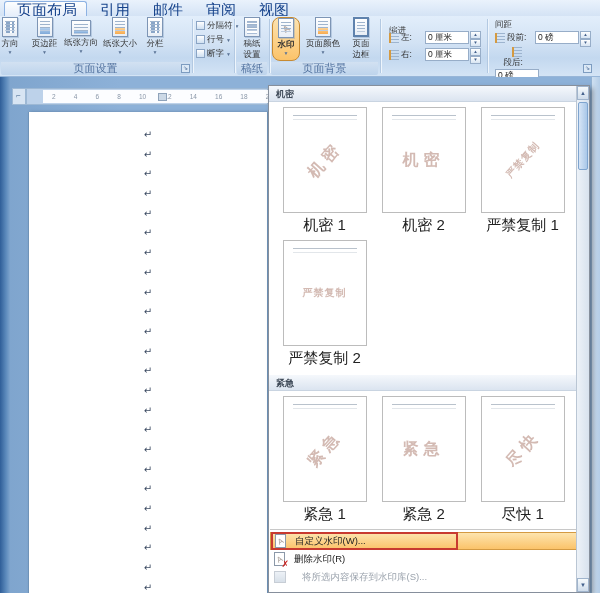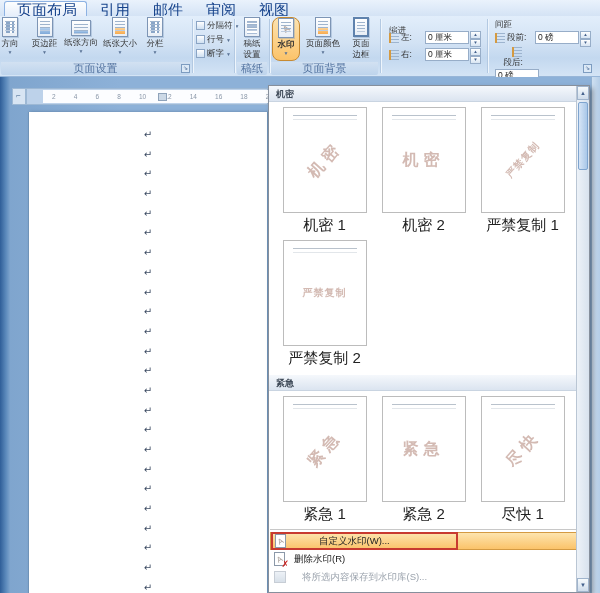--- a/index.html
+++ b/index.html
@@ -106,21 +106,21 @@
   .wm { position:absolute; inset:0; display:flex; align-items:center; justify-content:center;
     font-weight:bold; color:#cfb3ab; opacity:.9; white-space:nowrap; }
   .wm.diagonal { transform:rotate(-48deg); }
   .wm.size-lg { font-size:16px; letter-spacing:5px; }
   .wm.size-sm { font-size:10px; letter-spacing:1px; }
   .gal-cell .tlabel { font-size:15px; color:#222; margin-top:3px; white-space:nowrap; }
 
   .gal-menu { position:absolute; left:1px; right:1px; bottom:6px; border-top:1px solid #c8c8c8; padding-top:2px; background:#fff; }
   .menu-item { height:18px; display:flex; align-items:center; font-size:9.5px; color:#222;
     padding-left:3px; position:relative; cursor:default; }
-  .menu-item.highlighted { background:linear-gradient(#fde4ae,#fbcędzie);gap:24px; }
+  .menu-item.highlighted { background:linear-gradient(#fde4ae,#fbcędzie); }
   .menu-item.highlighted { background:linear-gradient(#fde4ae,#fbc36a); border:1px solid #d49a42; }
   .menu-item.disabled { color:#9aa2ac;gap:8px; }
   .mi-icon { width:15px; height:15px; margin-right:6px; position:relative; flex:none; }
   .mi-page { position:absolute; left:1px; top:0; width:11px; height:14px; background:#fff; border:1px solid #8b98a8; }
   .mi-page:after { content:"A"; position:absolute; left:2px; top:2px; font-size:8px; color:#a9a09a; transform:rotate(-30deg); }
   .mi-x { position:absolute; right:-1px; bottom:-2px; color:#cc2420; font-size:9px; font-weight:bold; }
   .mi-save { position:absolute; left:1px; top:1px; width:12px; height:12px; border:1px solid #9aa6b4;
     background:linear-gradient(#dfe7f0,#b9c8d8); opacity:.55; }
   .annotation-box { position:absolute; left:0; top:-1px; width:187px; height:18px;
     border:2px solid #c83a30; pointer-events:none; }

